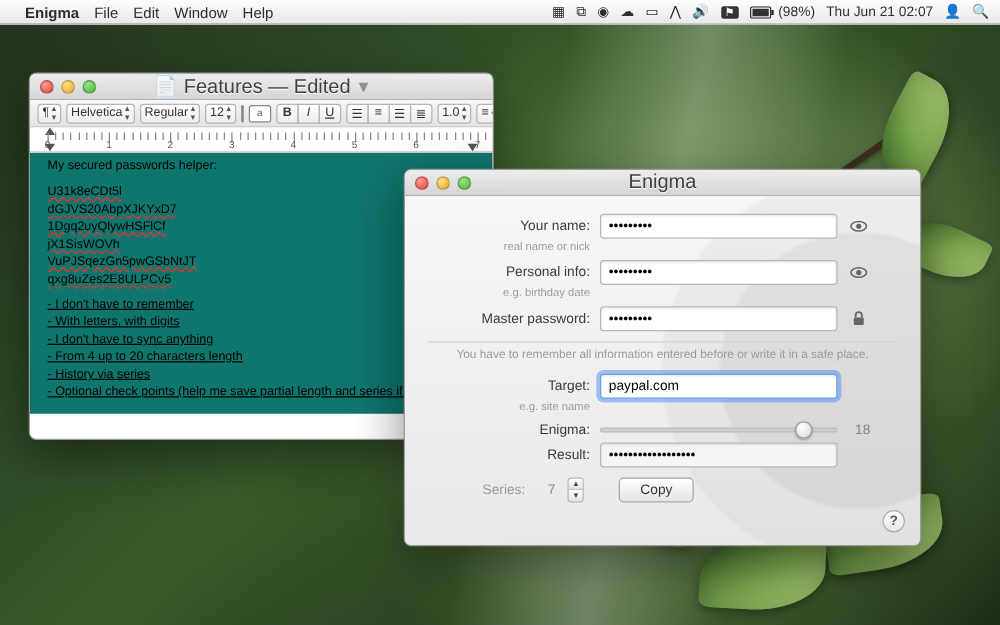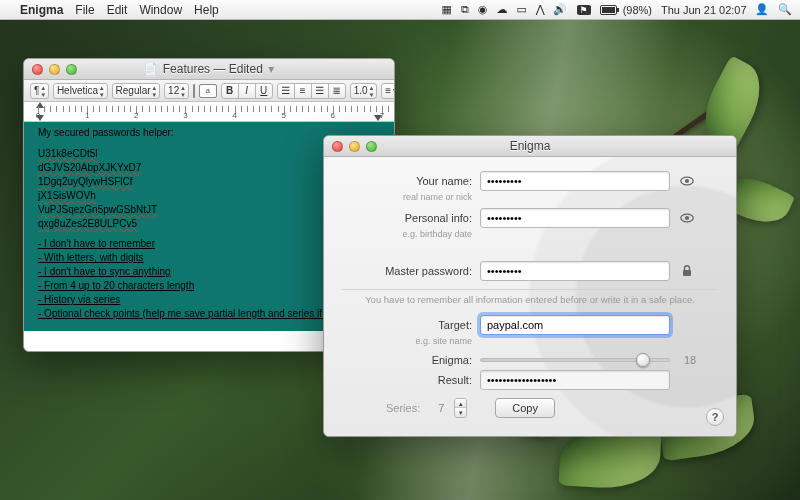--- a/index.html
+++ b/index.html
@@ -37,21 +37,21 @@
   
   .window { position:absolute; background:#f4f4f4; border:1px solid #999; border-radius:6px;
     box-shadow:0 14px 40px rgba(0,0,0,0.45); overflow:hidden; }
   .titlebar { height:21px; background:linear-gradient(#ededed,#d5d5d5); border-bottom:1px solid #b3b3b3;
     display:flex; align-items:center; position:relative; }
   .traffic { display:flex; gap:6px; padding-left:8px; }
   .traffic span { width:11px; height:11px; border-radius:50%; border:1px solid rgba(0,0,0,0.2);}
   .tl-close{background:radial-gradient(circle at 35% 30%,#ff9c92,#e0443e);}
   .tl-min{background:radial-gradient(circle at 35% 30%,#ffe08a,#e1a828);}
   .tl-zoom{background:radial-gradient(circle at 35% 30%,#9be28b,#4fb13a);}
-  .title { position:absolute; left:0; right:0; text-align:center; font-size:12px; color:#404040; text-shadow:0 1px 0 #fff; pointer-events:none;}
+  .title { position:absolute; left:0; right:0; text-align:center; font-size:16px; color:#404040; text-shadow:0 1px 0 #fff; pointer-events:none;}
 
   
   #features-win { left:23px; top:58px; width:372px; height:294px; background:#fff;}
   .toolbar { height:22px; background:linear-gradient(#f6f6f6,#e2e2e2); border-bottom:1px solid #bfbfbf;
     display:flex; align-items:center; gap:4px; padding:0 6px; font-size:10px; color:#333;}
   .tb-select { display:flex; align-items:center; gap:2px; border:1px solid #b5b5b5; background:linear-gradient(#fff,#ececec); border-radius:3px; padding:1px 3px; height:16px;}
   .tb-select .chev{font-size:7px;color:#555;line-height:1;display:flex;flex-direction:column;}
   .tb-swatch{width:18px;height:14px;border:1px solid #888;border-radius:2px;background:#000;}
   .tb-swatch.white{background:#fff;}
   .tb-btn{width:18px;height:16px;border:1px solid #b5b5b5;background:linear-gradient(#fff,#ececec);border-radius:3px;display:flex;align-items:center;justify-content:center;}
@@ -340,21 +340,21 @@
     <div class="field-row">
       <div class="field-label">Personal info:</div>
       <input class="text-input" value="•••••••••" style="">
       <div class="tail-icon">
         <svg width="16" height="16" viewBox="0 0 16 16">
             <ellipse cx="8" cy="8" rx="6.2" ry="3.8" fill="none" stroke="#666" stroke-width="1.3"></ellipse>
             <circle cx="8" cy="8" r="2.1" fill="#666"></circle>
           </svg>
       </div>
     </div>
-    <div class="field-row" style="margin-bottom:16px;">
+    <div class="field-row" style="margin-bottom:0;">
         <div class="field-hint">e.g. birthday date</div>
       </div>
 
     <div class="field-row">
       <div class="field-label">Master password:</div>
       <input class="text-input" value="•••••••••" style="">
       <div class="tail-icon">
         <svg width="14" height="14" viewBox="0 0 14 14">
             <rect x="3" y="6" width="8" height="6" rx="1" fill="#666"></rect>
             <path d="M4.5 6 V4.2 a2.5 2.5 0 0 1 5 0 V6" fill="none" stroke="#666" stroke-width="1.4"></path>

